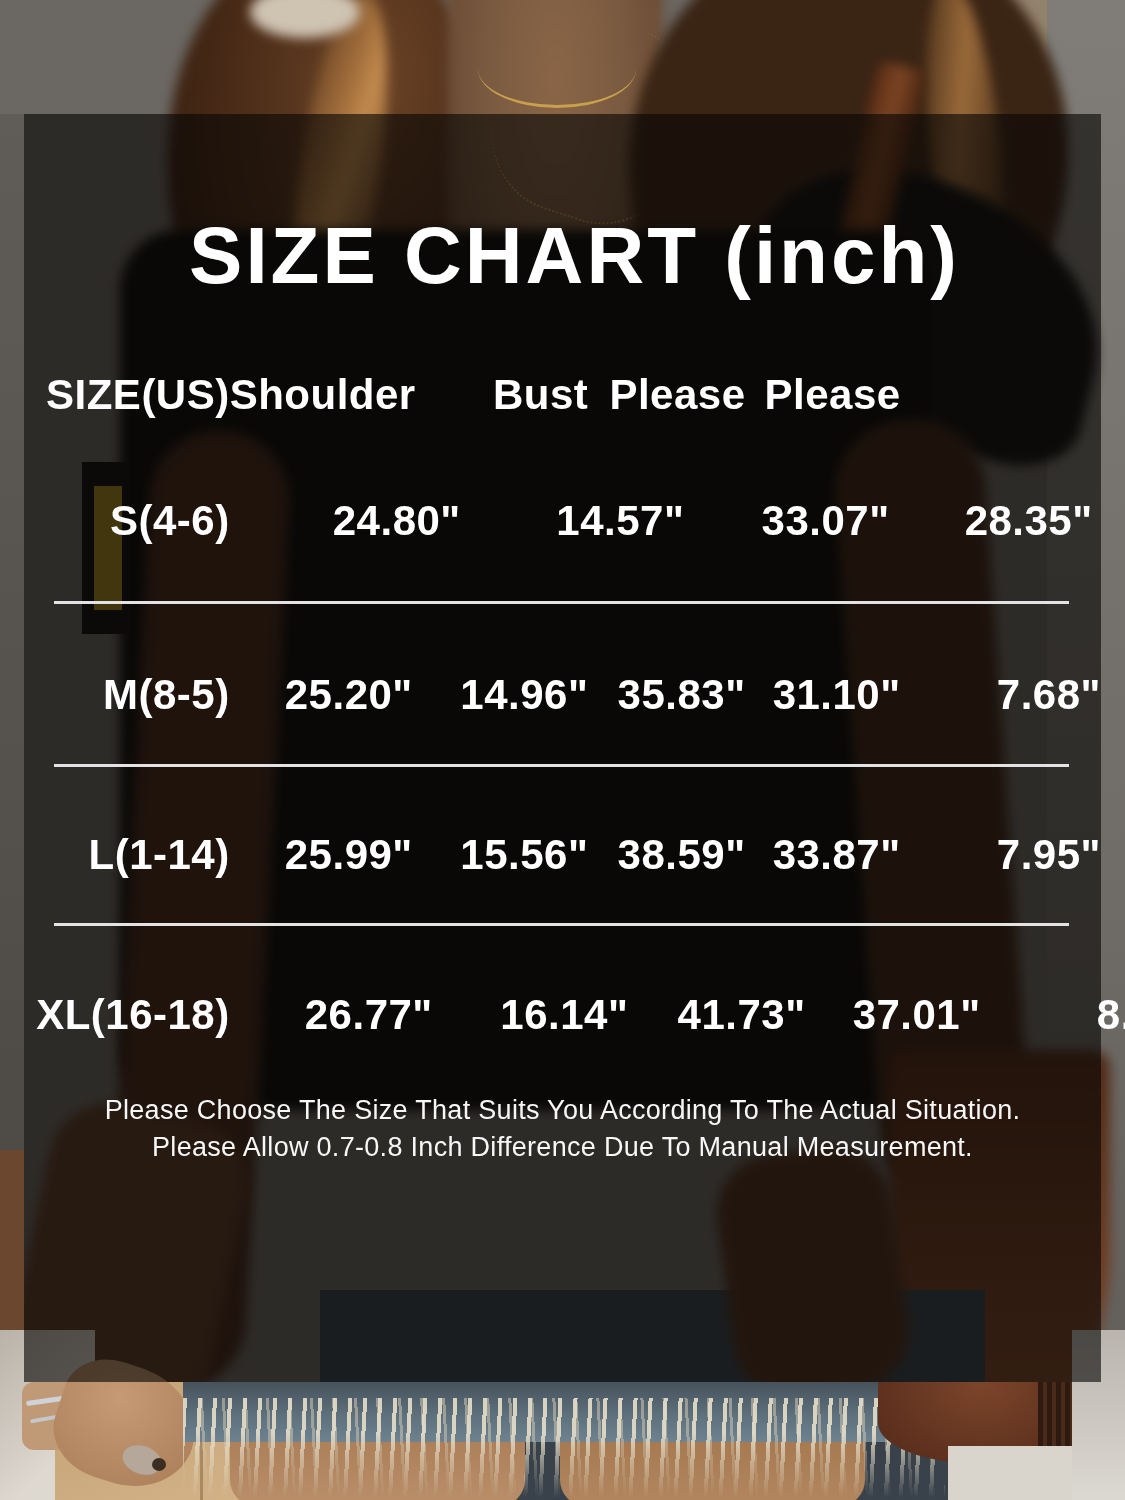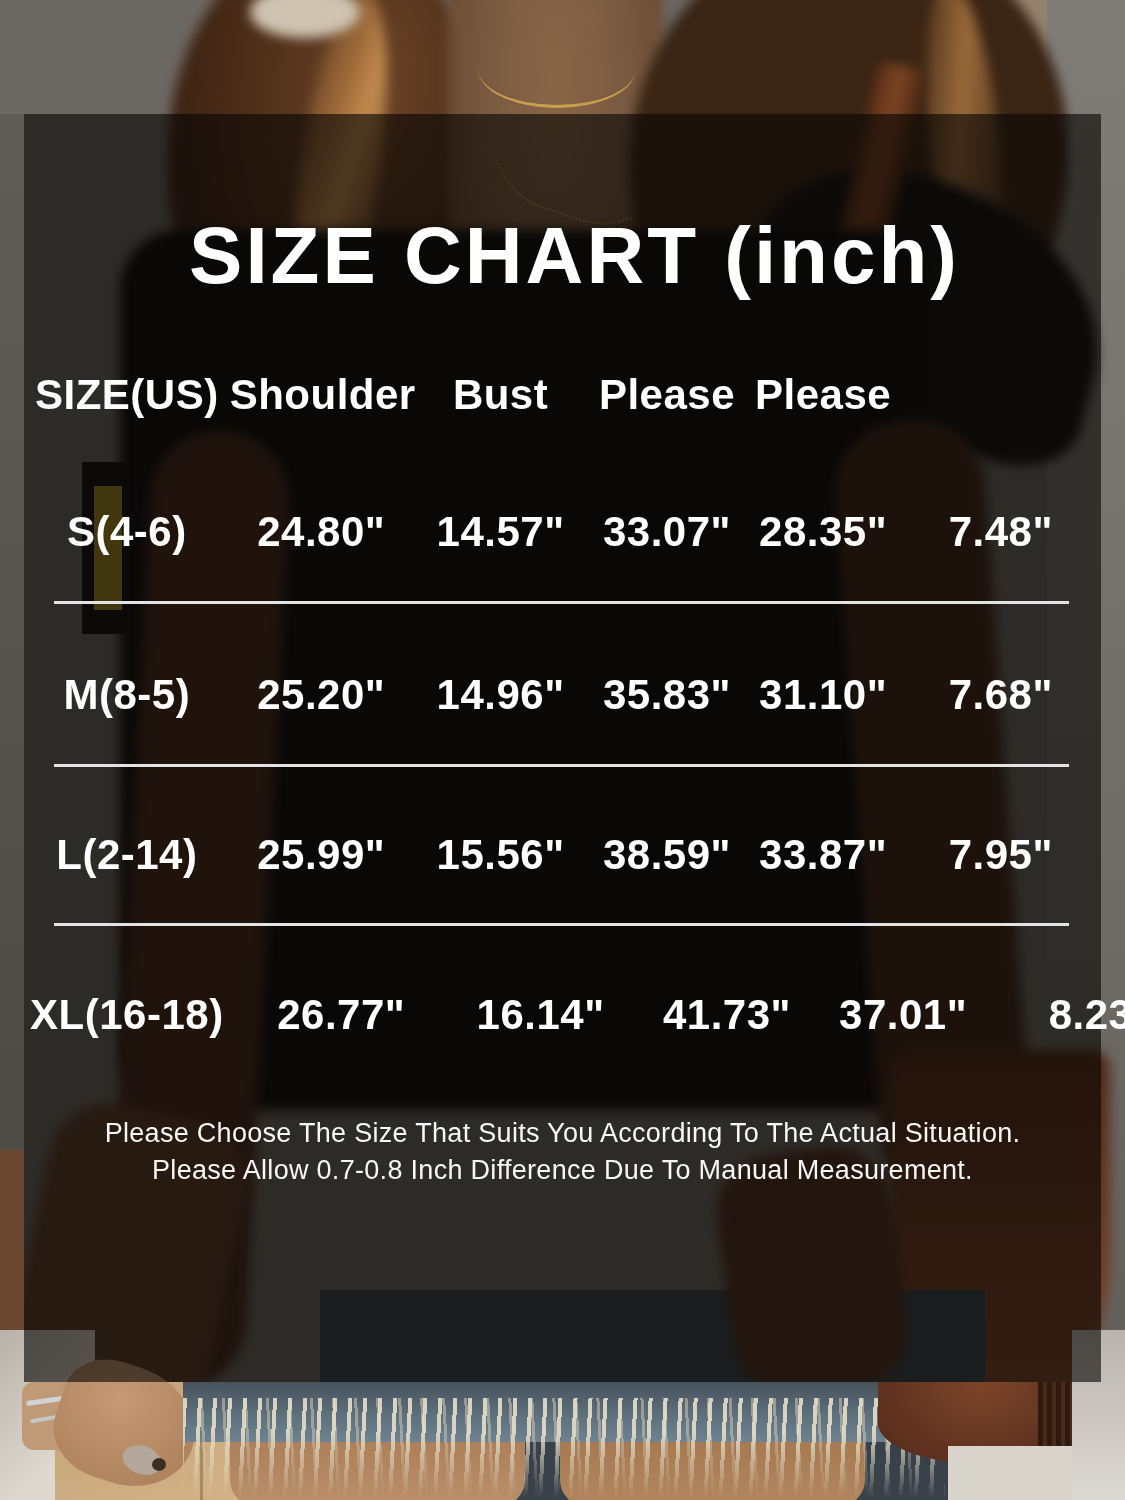--- a/index.html
+++ b/index.html
@@ -60,32 +60,32 @@
   .p-baseboard-r{left:1072px;top:1330px;width:53px;height:170px;background:linear-gradient(180deg,#b9b5ae,#dcd8d2);}
   
   .overlay{position:absolute;left:24px;top:114px;width:1077px;height:1268px;background:rgba(8,6,5,0.62);}
   
   .content{position:absolute;left:24px;top:114px;width:1077px;height:1268px;color:#fff;z-index:10;}
   .title{position:absolute;left:0;top:60px;width:100%;height:140px;margin:12px;
     display:flex;align-items:center;justify-content:center;
     font-size:80px;font-weight:700;letter-spacing:3px;color:#fff;}
   .trow{position:absolute;left:0;width:100%;height:72px;display:grid;
     grid-template-columns:19.1% 17% 16.3% 14.6% 14.4% 18.6%;align-items:center;}
-  .trow .cell{text-align:center;font-size:42px;font-weight:700;letter-spacing:0.5px;white-space:nowrap;}
+  .trow .cell{text-align:right;font-size:42px;font-weight:700;letter-spacing:0.5px;white-space:nowrap;}
   .r-header{top:245px;}
-  .r-0{top:382px;}
+  .r-0{top:371px;gap:48px;}
   .r-1{top:545px;}
   .r-2{top:705px;}
   .r-3{top:865px;gap:20px;}
   .divider{position:absolute;left:30px;right:32px;height:3px;background:#e3e3e3;}
   .d-0{top:487px;}
   .d-1{top:650px;}
   .d-2{top:809px;}
   .footer{position:absolute;left:0;top:978px;width:100%;text-align:center;
-    font-size:27px;font-weight:400;letter-spacing:0.3px;line-height:37px;color:#f7f7f7;margin-top:23px;}
+    font-size:27px;font-weight:400;letter-spacing:0.3px;line-height:37px;color:#f7f7f7;}
 </style>
 </head>
 <body>
 
 <div class="stage">
 
   <div class="photo">
     <div class="blob p-wall-beige"></div>
     <div class="blob p-wall-right"></div>
     <div class="blob soft p-hair-left"></div>
@@ -157,21 +157,21 @@
       <div class="cell">25.20"</div>
       <div class="cell">14.96"</div>
       <div class="cell">35.83"</div>
       <div class="cell">31.10"</div>
       <div class="cell">7.68"</div>
     </div>
 
     <div class="divider d-1"></div>
 
     <div class="trow r-2">
-      <div class="cell">L(2-14)</div>
+      <div class="cell">L(1-14)</div>
       <div class="cell">25.99"</div>
       <div class="cell">15.56"</div>
       <div class="cell">38.59"</div>
       <div class="cell">33.87"</div>
       <div class="cell">7.95"</div>
     </div>
 
     <div class="divider d-2"></div>
 
     <div class="trow r-3">

